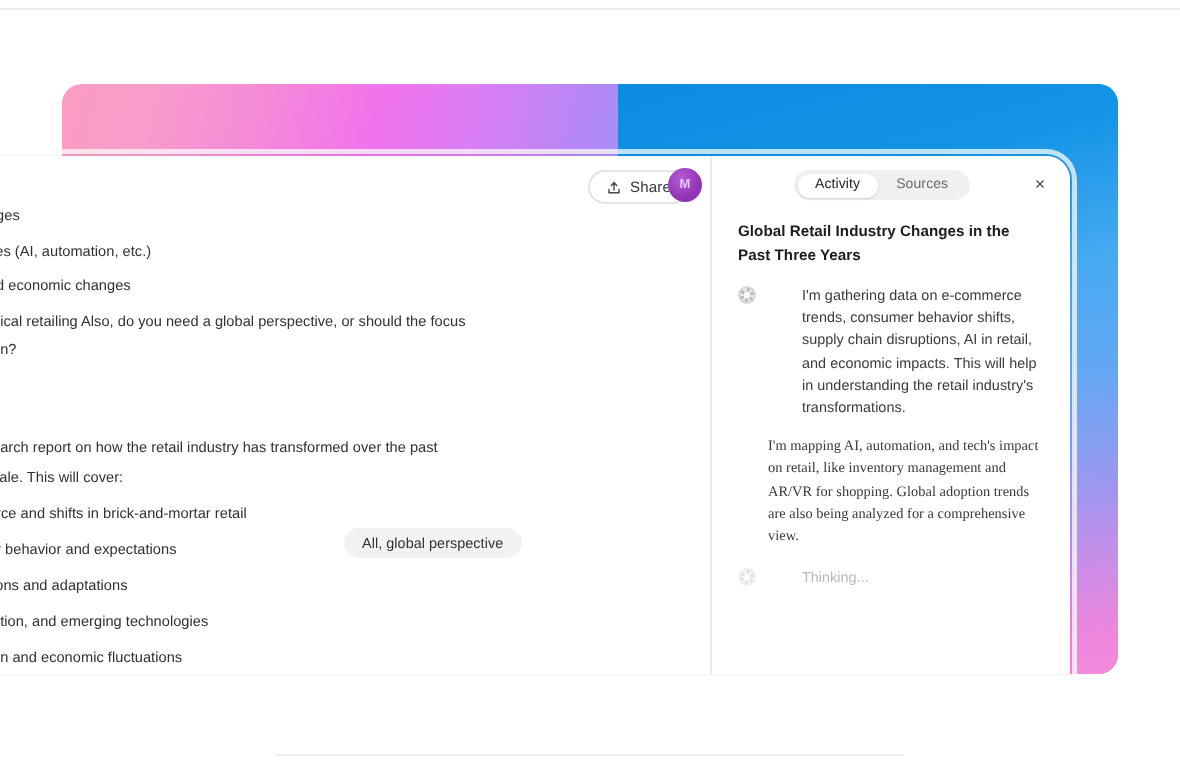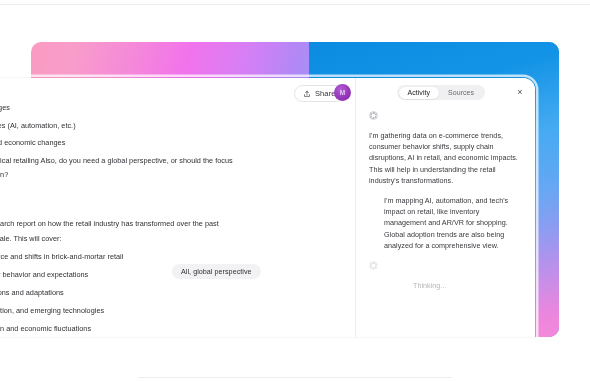--- a/index.html
+++ b/index.html
@@ -85,25 +85,25 @@
   .close-x{
     position:absolute;right:10px;top:9px;width:10px;height:10px;
     display:flex;align-items:center;justify-content:center;
     font-size:9px;color:#4d4d52;line-height:1;
   }
   .side-body{padding:4px 14px 0 13px;}
   .side-title{
     font-size:7.6px;font-weight:700;color:#1c1c20;line-height:11.5px;
     letter-spacing:.02px;margin-bottom:9px;width:148px;
   }
-  .act-row{display:flex;gap:10px;margin-bottom:9px;flex-direction:column;}
+  .act-row{display:flex;gap:23px;margin-bottom:9px;}
   .act-ico{width:9px;min-width:9px;height:9px;margin-top:1px;}
   .act-text{font-size:7.2px;line-height:11.2px;color:#39393e;letter-spacing:.02px;}
-  .act-text.muted{color:#b6b6bb;margin-left:44px;}
-  .act-indent{padding-left:15px;}
+  .act-text.muted{color:#b6b6bb;}
+  .act-indent{padding-left:15px;font-family:Liberation Serif, serif;}
 
   
   .gear{
     width:9px;height:9px;border-radius:50%;
     background:
       radial-gradient(circle at 50% 50%, #fff 0 1.6px, transparent 1.7px),
       conic-gradient(#b9b9be 0 8%, #e6e6ea 8% 16%, #b9b9be 16% 24%, #e6e6ea 24% 32%,
                      #b9b9be 32% 40%, #e6e6ea 40% 48%, #b9b9be 48% 56%, #e6e6ea 56% 64%,
                      #b9b9be 64% 72%, #e6e6ea 72% 80%, #b9b9be 80% 88%, #e6e6ea 88% 100%);
     border:.5px solid #d8d8dc;box-sizing:border-box;
@@ -169,20 +169,21 @@
 
 <div class="side-panel">
   <div class="side-head">
     <div class="seg">
       <div class="seg-item active">Activity</div>
       <div class="seg-item">Sources</div>
     </div>
     <div class="close-x">×</div>
   </div>
   <div class="side-body">
+    <div class="side-title">Global Retail Industry Changes in the Past Three Years</div>
     <div id="activity-list">
         <div class="act-row">
           <div class="act-ico">
             <div class="gear"></div>
           </div>
           <div class="act-text">I'm gathering data on e-commerce trends, consumer behavior shifts, supply chain disruptions, AI in retail, and economic impacts. This will help in understanding the retail industry's transformations.</div>
         </div>
         <div class="act-row act-indent">
           <div class="act-text">I'm mapping AI, automation, and tech's impact on retail, like inventory management and AR/VR for shopping. Global adoption trends are also being analyzed for a comprehensive view.</div>
         </div>

